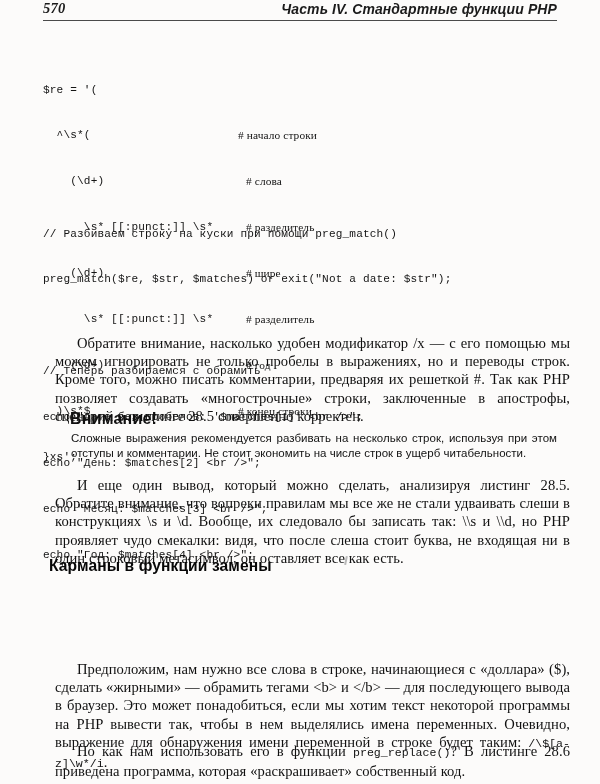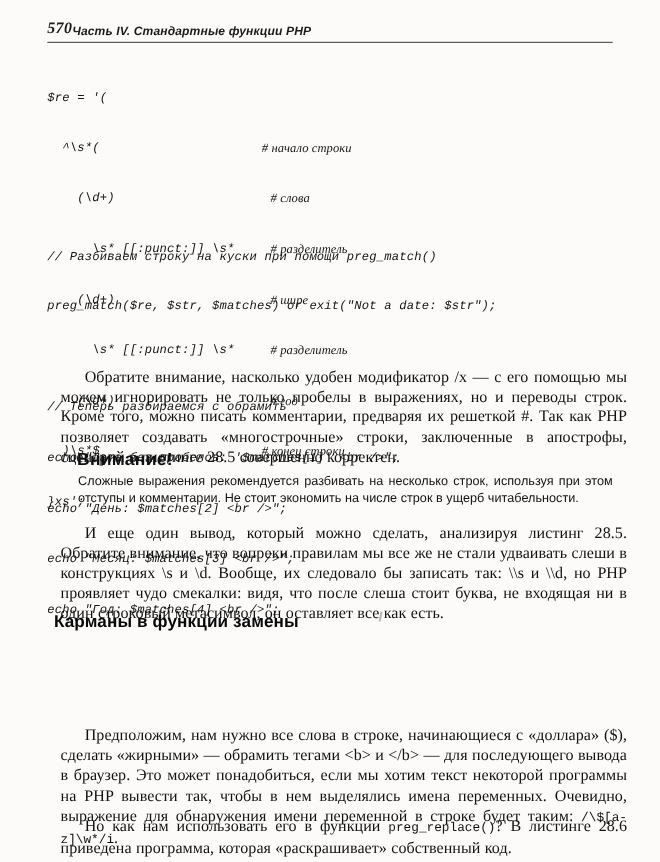--- a/index.html
+++ b/index.html
@@ -26,59 +26,60 @@
     background:
       radial-gradient(circle at 18% 30%, rgba(0,0,0,0.012) 0 2px, transparent 3px),
       radial-gradient(circle at 72% 64%, rgba(0,0,0,0.012) 0 2px, transparent 3px),
       #fcfbfa;
   }
 
   
   .header {
     position: absolute;
     left: 43px;
-    top: 18px;
+    top: 0;
     width: 514px;
     display: flex;
     align-items: flex-end;
+    justify-content: space-between;
     border-bottom: 1.6px solid #4a4a4a;
     padding-bottom: 3px;
   }
   .folio {
     font-family: "Liberation Serif", serif;
     font-style: italic;
     font-weight: bold;
     font-size: 14.5px;
     letter-spacing: 0.3px;
     color: #1b1b1b;
   }
   .running-title {
     font-family: "Liberation Sans", sans-serif;
     font-style: italic;
     font-weight: bold;
-    font-size: 11px;
+    font-size: 14px;
     color: #1b1b1b;
     letter-spacing: 0.1px;
   }
 
   
   .code {
     position: absolute;
     left: 43px;
     font-family: "Liberation Mono", "DejaVu Sans Mono", monospace;
     font-size: 11.1px;
     line-height: 15.3px;
     color: #141414;
     white-space: pre;
     letter-spacing: 0.15px;
   }
   #code-block-1 { top: 52px; }
   #code-block-2 { top: 196px; }
 
-  .code .row { display: block; height: 15.3px; position: relative; font-style: italic; }
+  .code .row { display: block; height: 15.3px; position: relative; }
   .code .cmt {
     position: absolute;
     left: 195px;
     font-family: "Liberation Serif", serif;
     font-size: 11.4px;
     letter-spacing: 0.1px;
   }
   .code .cmt.ind1 { left: 203px; }
   .code .blank { display: block; height: 15.3px; }
 

